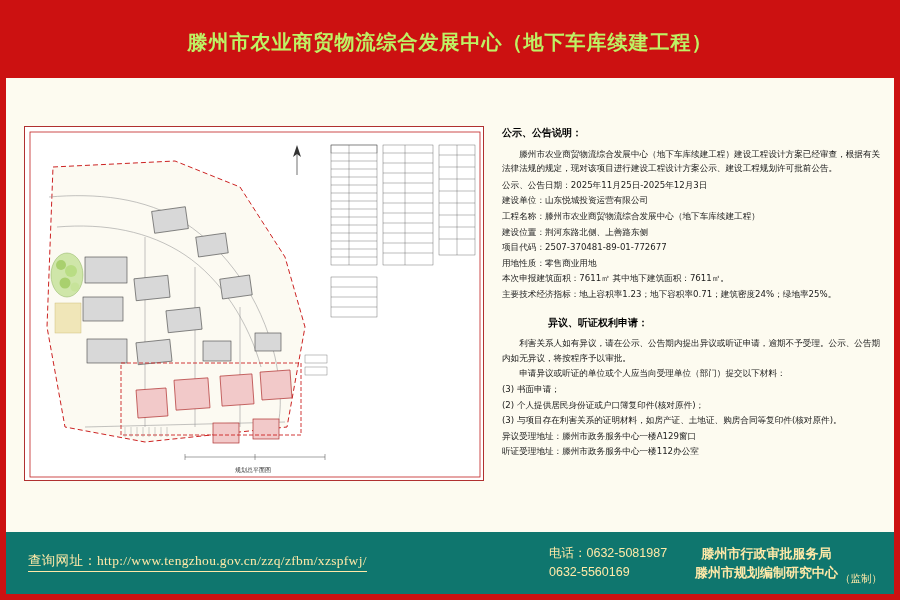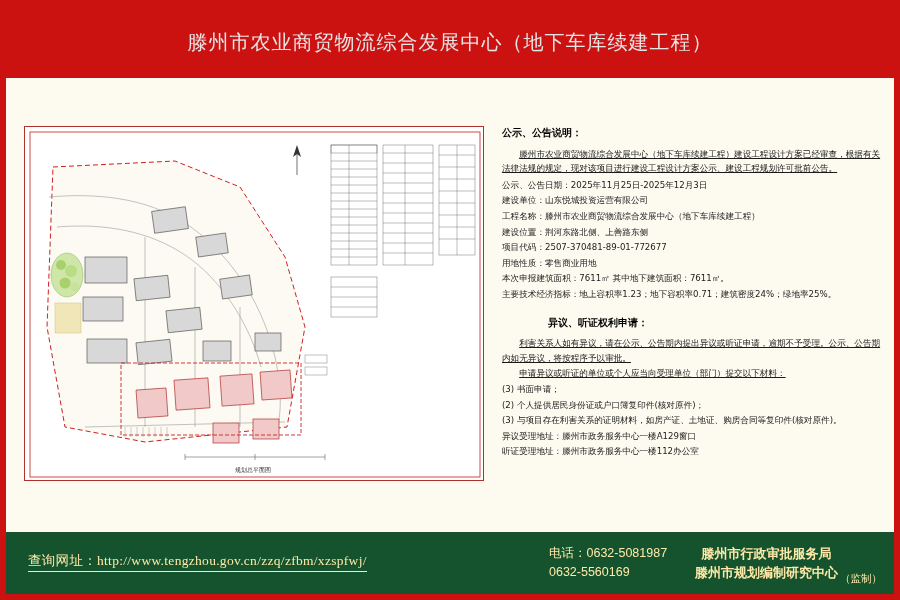--- a/index.html
+++ b/index.html
@@ -18,28 +18,28 @@
   }
   
   .header{
     position:absolute;left:0;right:0;top:0;height:72px;
     background:#cc1111;
     display:flex;flex-direction:column;align-items:center;justify-content:center;
     color:#fff7d8;
   }
   .header .line{
     font-family:"DejaVu Sans","Liberation Sans",sans-serif;
-    font-weight:normal;font-size:20px;letter-spacing:1px;line-height:30px;
-    color:#e5e5e5;
+    font-weight:bold;font-size:20px;letter-spacing:1px;line-height:30px;
+    color:#bef264;
     white-space:nowrap;
   }
   
   .footer{
     position:absolute;left:0;right:0;bottom:0;height:62px;
-    background:#14532d;color:#ffe9a8;
+    background:#0f766e;color:#ffe9a8;
   }
   .footer .url{
     position:absolute;left:22px;top:20px;
     font-family:"Liberation Serif","DejaVu Serif",serif;
     font-size:13.5px;letter-spacing:.3px;
     border-bottom:1px solid #ffe9a8;padding-bottom:1px;
   }
   .footer .tel{
     position:absolute;left:498px;top:12px;
     font-size:12.5px;line-height:19px;margin-left:45px;
@@ -67,21 +67,21 @@
   .textcol{
     position:absolute;left:496px;top:48px;width:386px;
     font-size:8.6px;line-height:14.6px;color:#1a1a1a;
     font-family:"DejaVu Sans","Liberation Sans",sans-serif;
   }
   .sec-title{
     font-weight:bold;font-size:10px;color:#000;margin:0 0 6px 0;
   }
   .sec-title.second{margin-top:14px;margin-left:46px;}
   .p{margin:0 0 1px 0;}
-  .p.indent{text-indent:2em;text-decoration:underline;}
+  .p.indent{text-indent:2em;}
   .block{margin-bottom:2px;}
 </style>
 </head>
 <body>
 
 <div class="page">
 
   <div class="header">
     <div class="line">滕州市农业商贸物流综合发展中心（地下车库续建工程）</div>
   </div>

